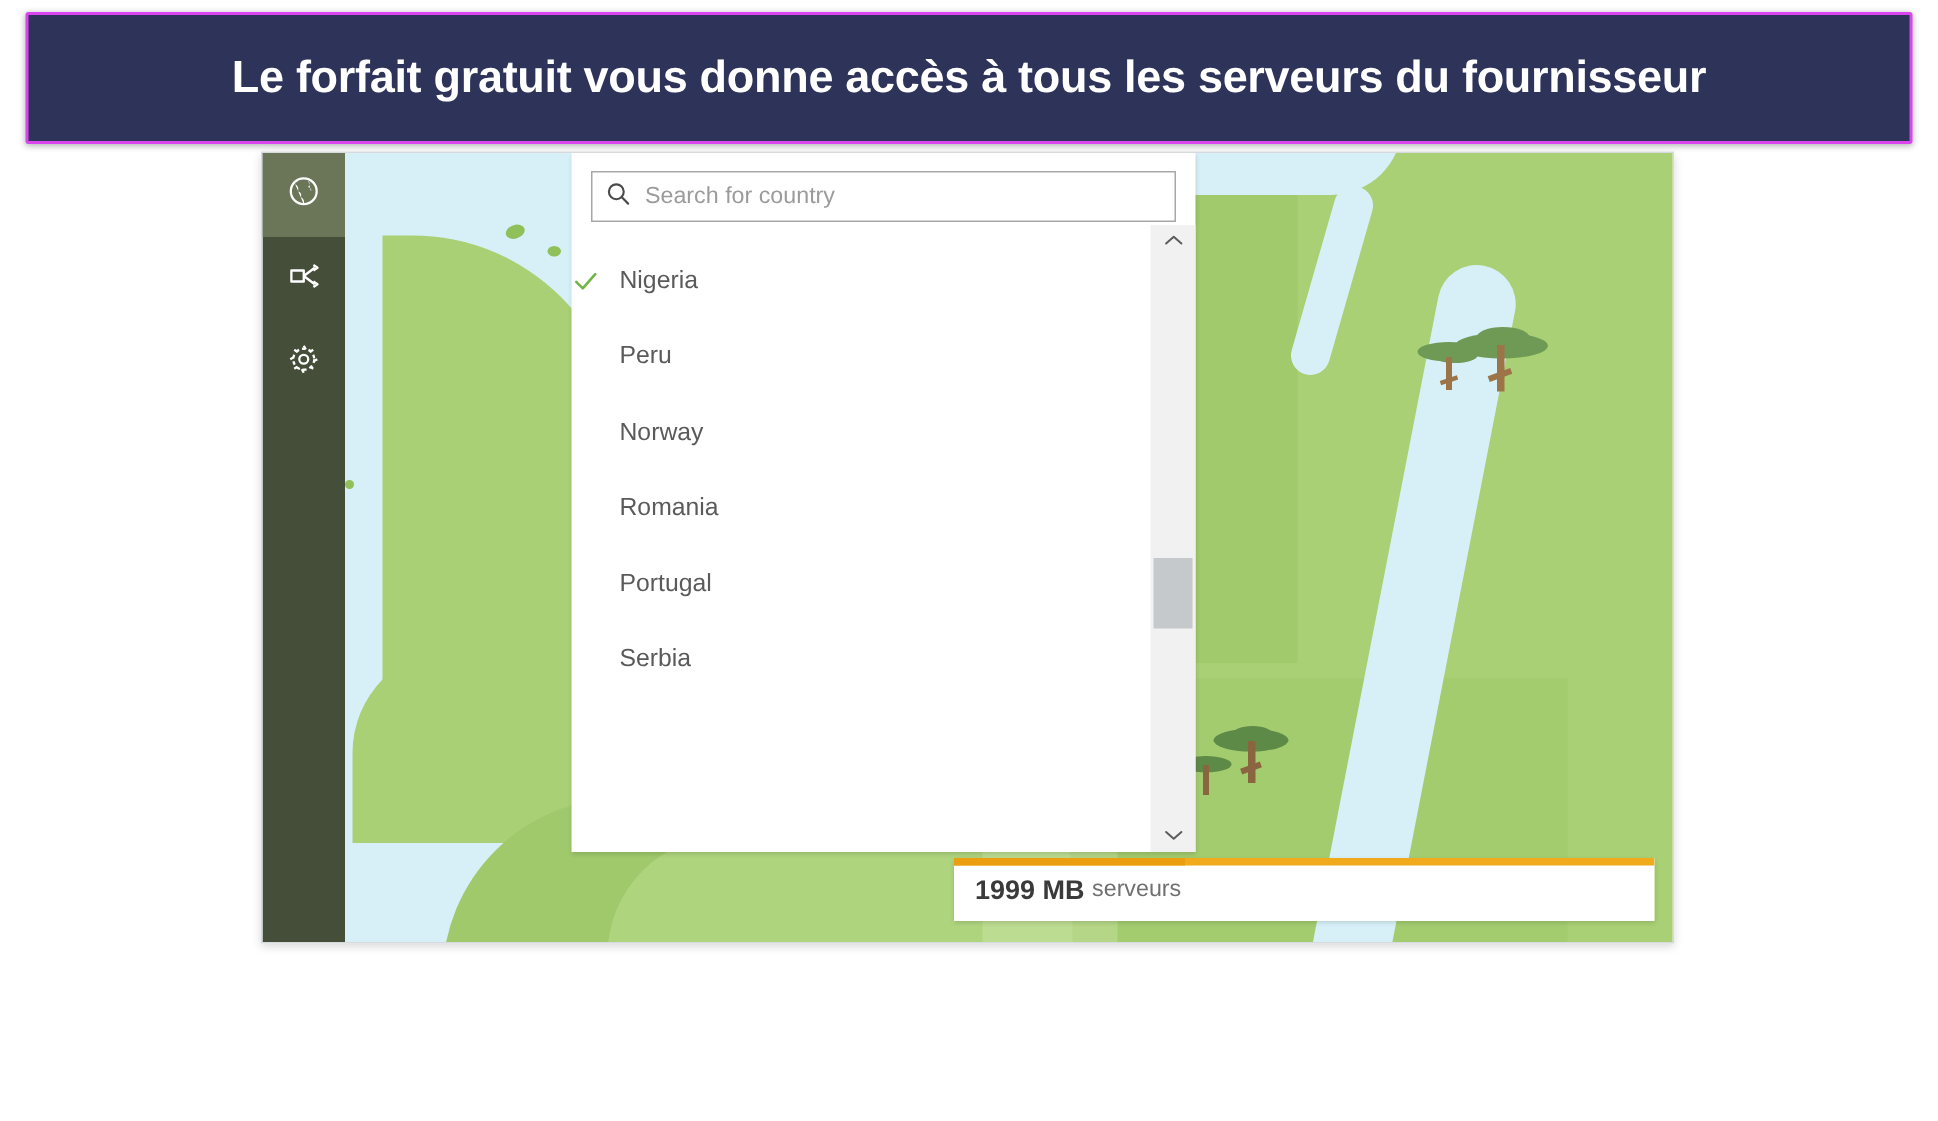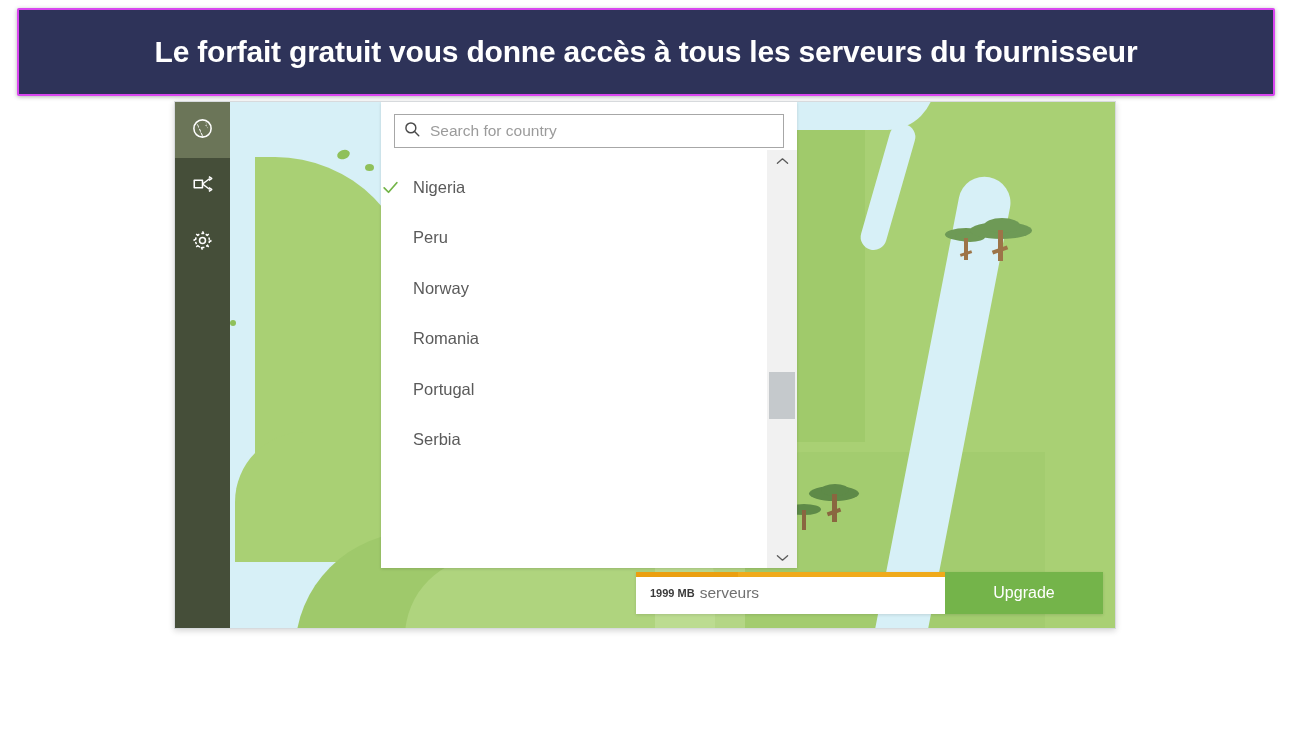--- a/index.html
+++ b/index.html
@@ -344,21 +344,21 @@
     background: #f0aa1b;
   }
   .quota-bar-fill {
     position: absolute;
     left: 0; top: 0;
     width: 33%;
     height: 5px;
     background: #eb9f10;
   }
   .quota-amount {
-    font-size: 11px;
+    font-size: 18px;
     font-weight: bold;
     color: #3a3a3a;
   }
   .quota-label {
     font-size: 15.5px;
     color: #707070;
     margin-left: 5px;
   }
   .upgrade-btn {
     width: 158px;
@@ -551,16 +551,15 @@
     </div>
   </div>
 
   <div class="statusbar">
     <div class="quota">
       <div class="quota-bar-track"></div>
       <div class="quota-bar-fill"></div>
       <span class="quota-amount">1999 MB</span>
       <span class="quota-label">serveurs</span>
     </div>
-    <button class="upgrade-btn">Upgrade</button>
   </div>
 
 </div>
 
 </body></html>

